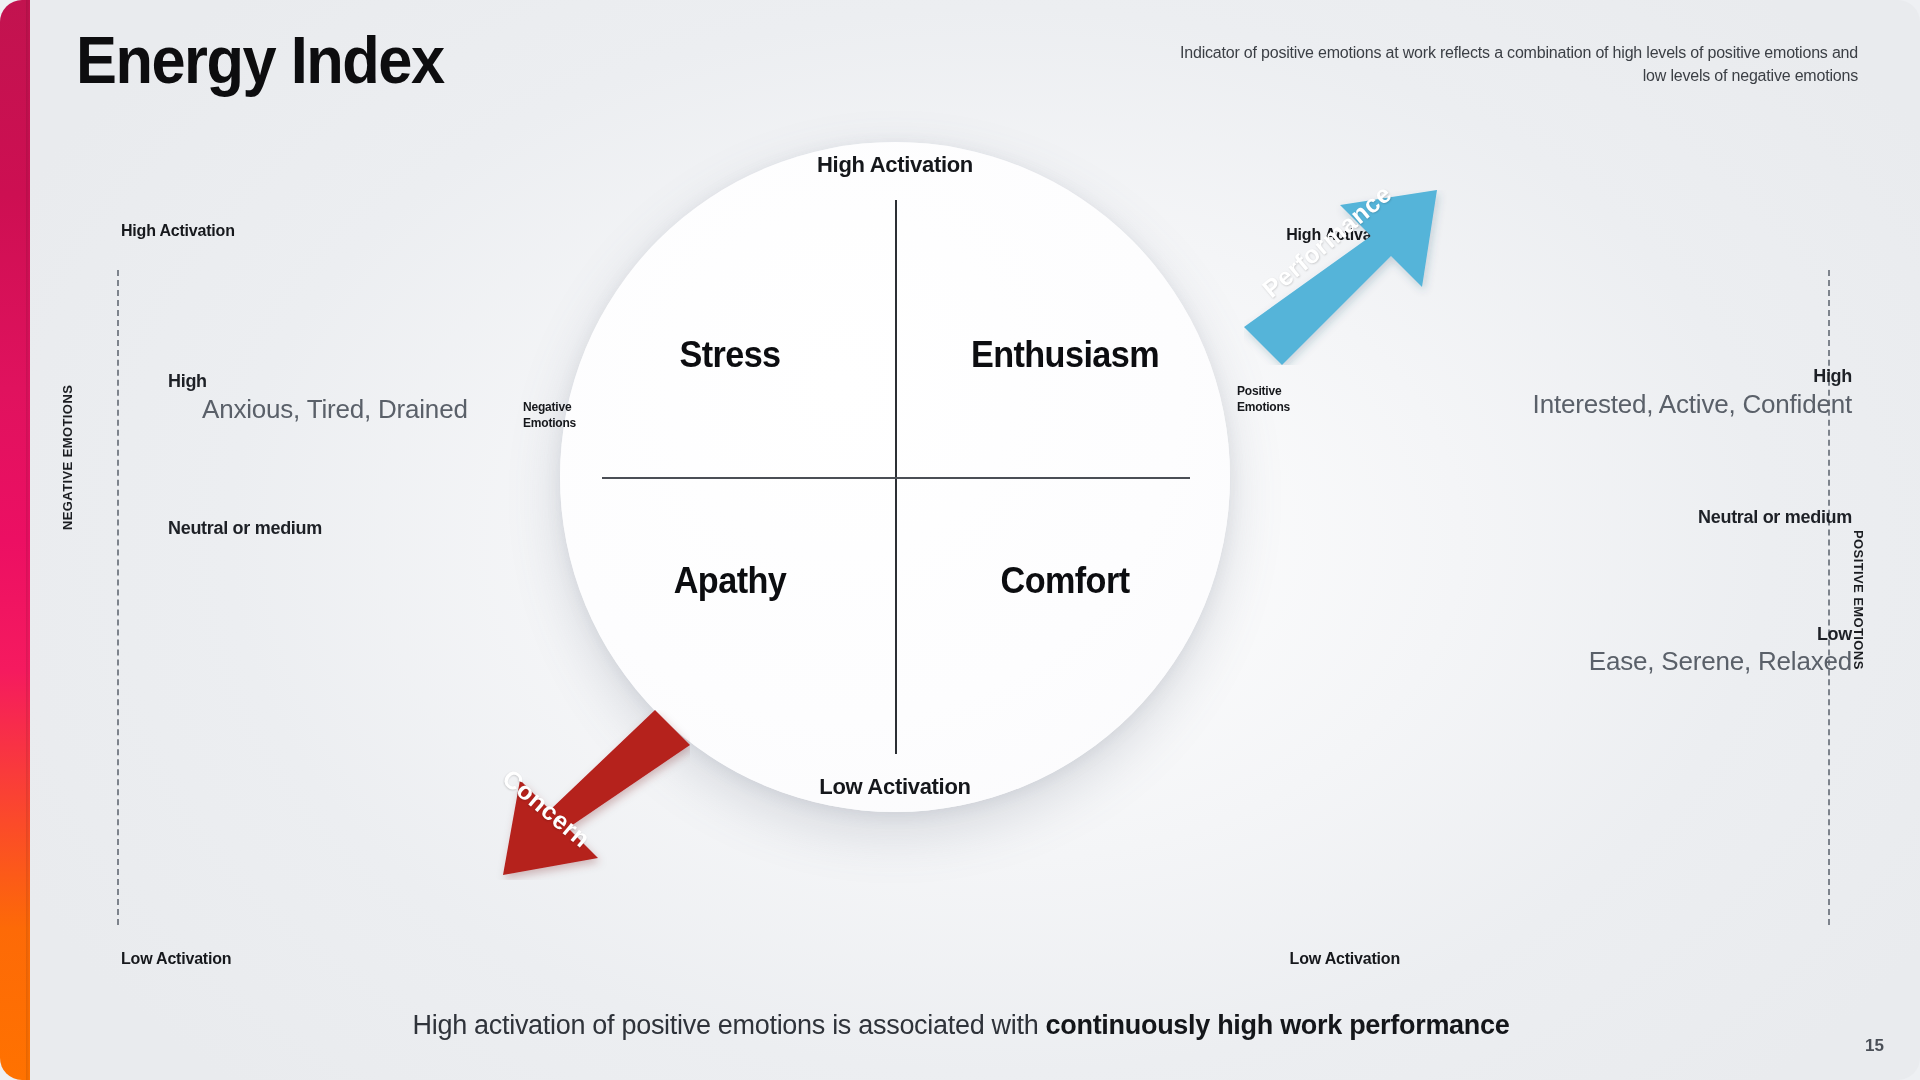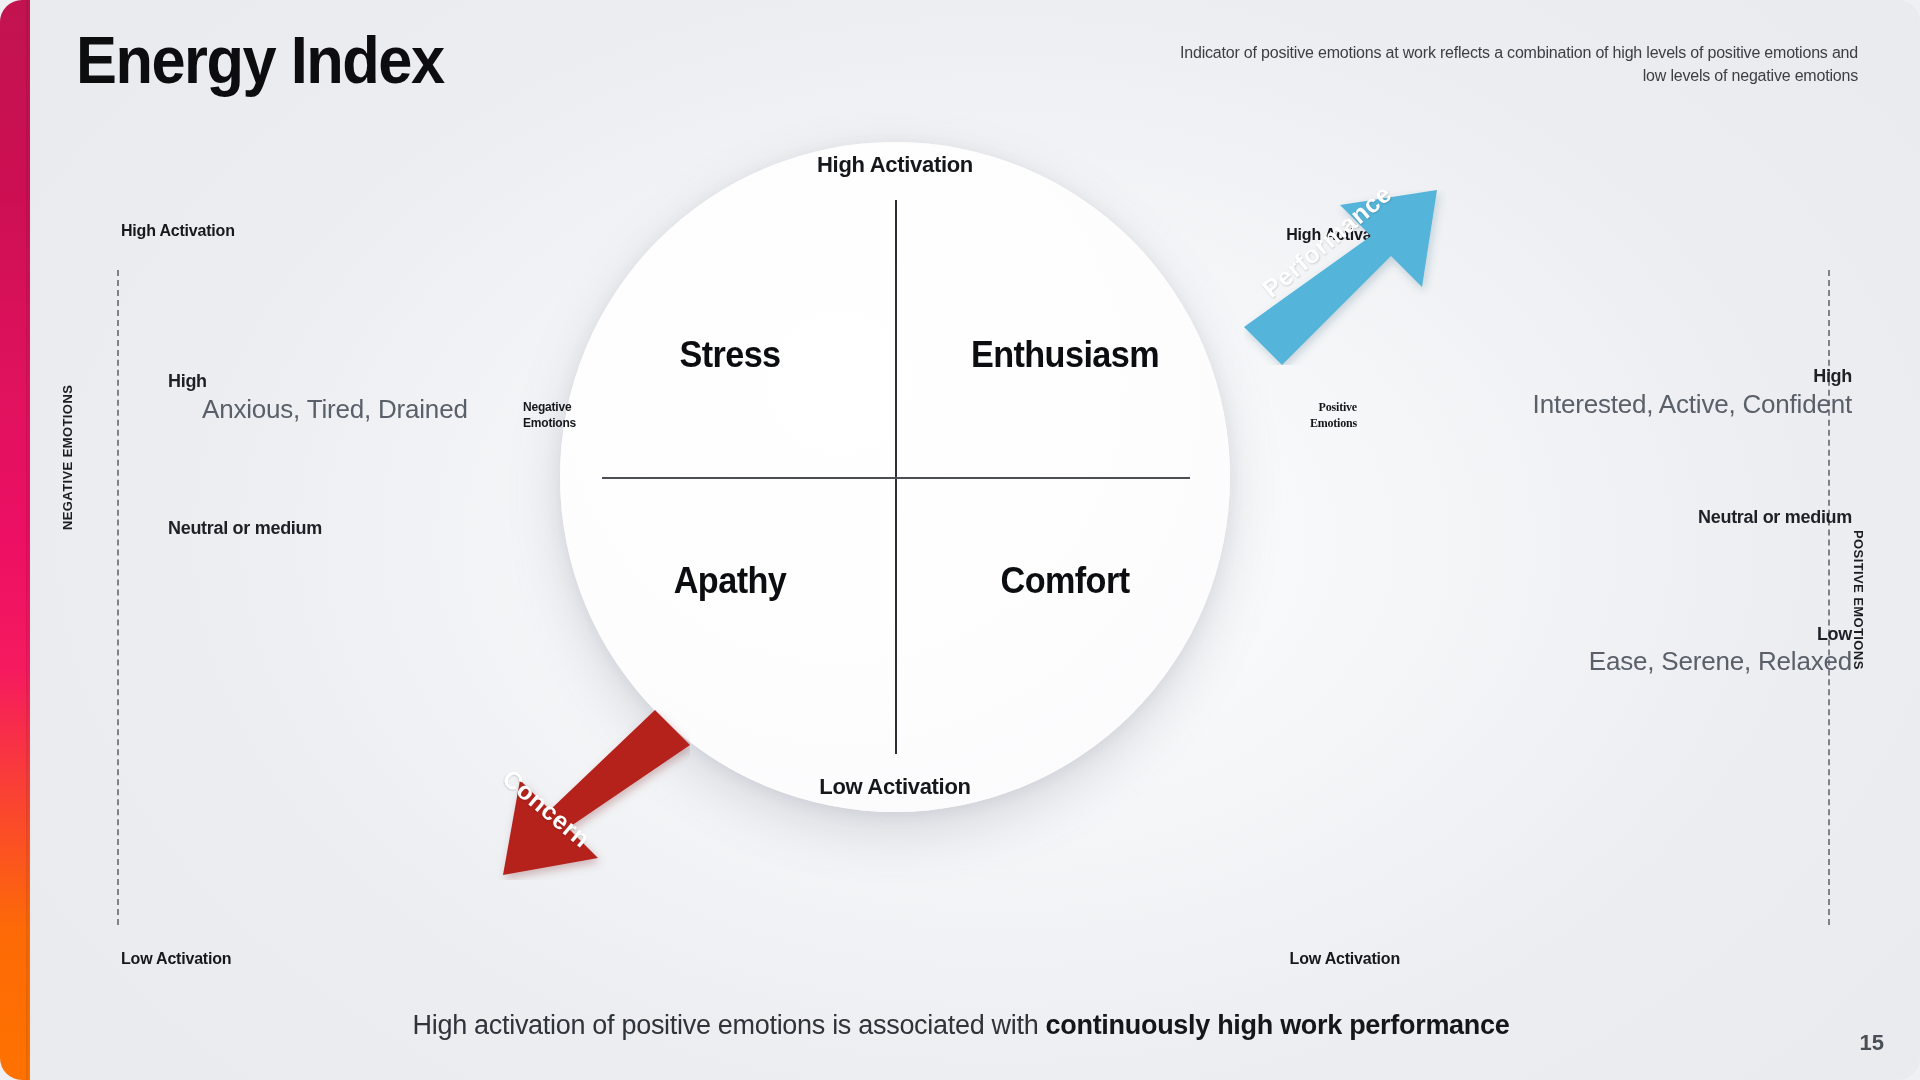--- a/index.html
+++ b/index.html
@@ -219,21 +219,21 @@
     position: absolute;
     font-size: 12px;
     font-weight: 700;
     color: #15171b;
     line-height: 1.3;
     letter-spacing: -0.2px;
     white-space: nowrap;
     margin-left: 40px;
   }
   #lbl-negative { left: -77px; top: 258px; width: 110px; text-align: left; }
-  #lbl-positive { left: 637px; top: 258px; width: 120px; text-align: right; font-family: Liberation Serif, serif; }
+  #lbl-positive { left: 637px; top: 242px; width: 120px; text-align: left; }
 
   
   .arrow-wrap {
     position: absolute;
     pointer-events: none;
   }
   #arrow-performance { left: 1244px; top: 190px; width: 230px; height: 175px; }
   #arrow-concern     { left: 470px;  top: 710px; width: 220px; height: 170px; }
 
   .arrow-text {
@@ -265,21 +265,21 @@
     font-size: 27px;
     color: #2f333a;
     letter-spacing: -0.3px;
   }
   #caption .cap-strong { font-weight: 700; color: #14161a; }
 
   #page-number {
     position: absolute;
     right: 36px;
     bottom: 24px;
-    font-size: 22px;
+    font-size: 17px;
     font-weight: 700;
     color: #4a4f57;
   }
 </style>
 </head>
 <body>
 
 <div id="slide">
 
   <div id="accent-bar"></div>

